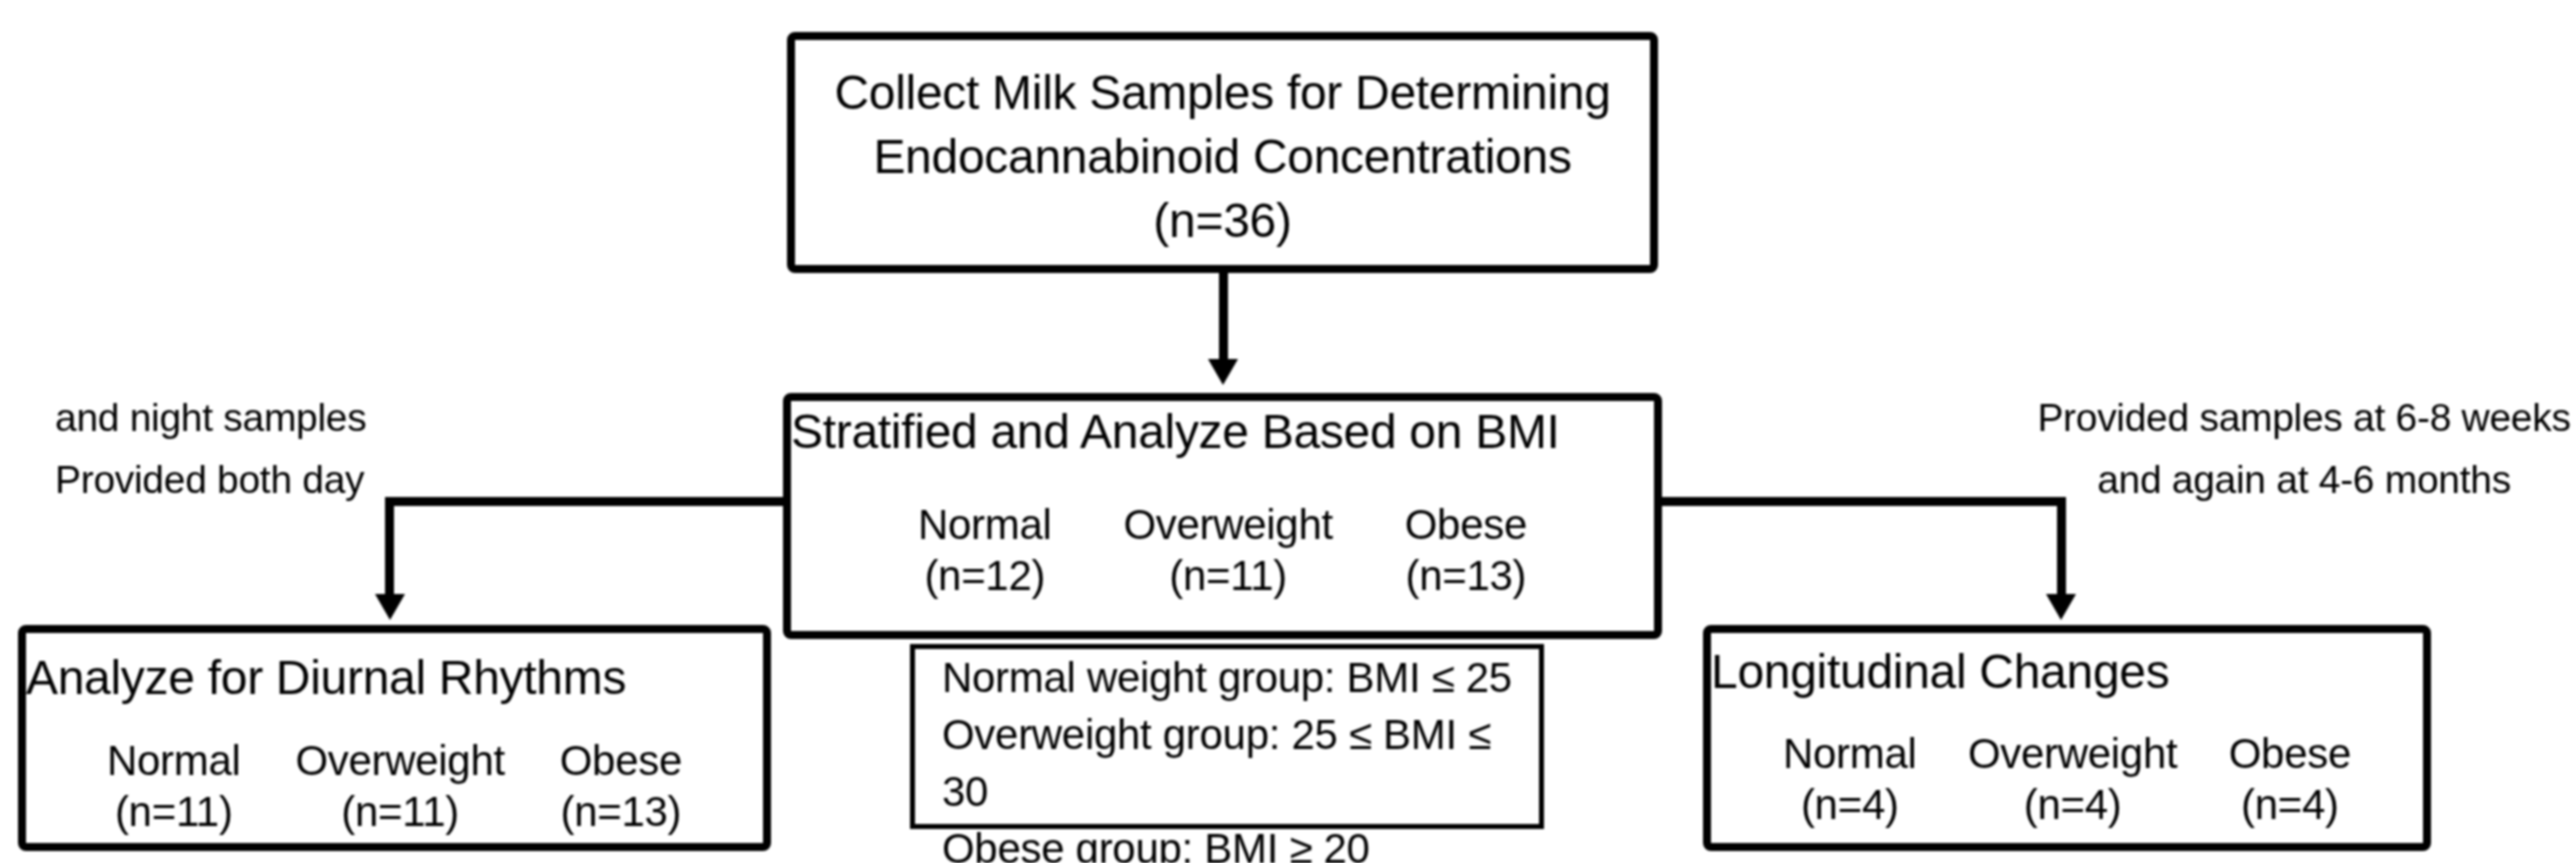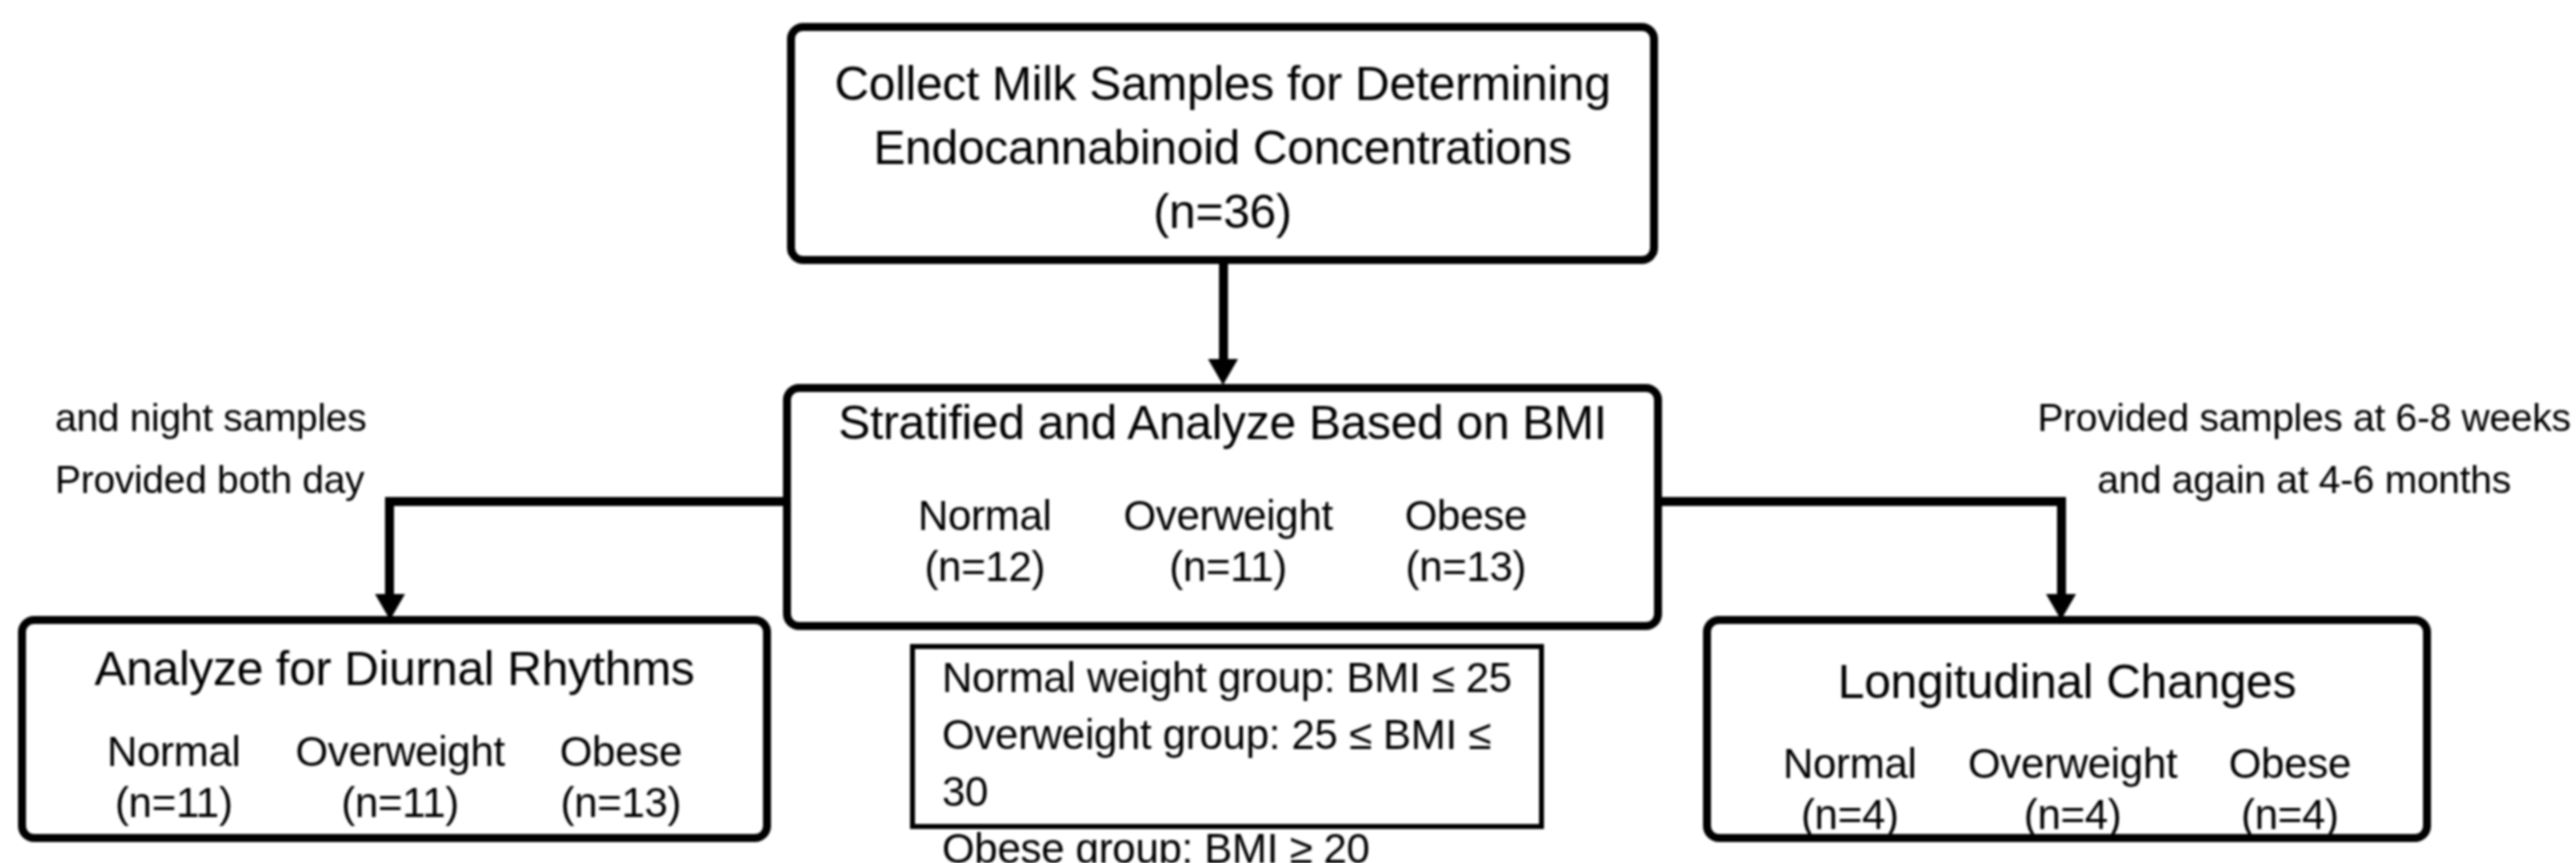--- a/index.html
+++ b/index.html
@@ -16,34 +16,34 @@
     font-family: "Liberation Sans", sans-serif;
     overflow: hidden;
     filter: blur(0.8px); 
   }
 
   
   .rbox {
     position: absolute;
     box-sizing: border-box;
     border: 8.5px solid #000;
-    border-radius: 16px;
+    border-radius: 8px;
     background: #fff;
     display: flex;
     flex-direction: column;
+    margin-top: 9px;
   }
   .box-line {
     text-align: center;
     font-size: 48px;
     line-height: 64px;
     letter-spacing: -0.3px;
     white-space: nowrap;
   }
   .box-title {
-    text-align: center;
     font-size: 48px;
     line-height: 62px;
     letter-spacing: -0.3px;
     white-space: nowrap;
   }
   .group-row {
     display: flex;
     justify-content: space-between;
     gap: 28px;
   }
@@ -60,21 +60,21 @@
     border-right: 15px solid transparent;
     border-top: 26px solid #000;
   }
 
   
   #box-collect      { left: 787px; top: 23.4px;  width: 871px; height: 241px; justify-content: center; padding-top: 9px; }
   #box-stratified   { left: 783px; top: 384px; width: 879px; height: 246px; }
   #box-stratified .group-row   { margin-top: 34px; padding: 0 127px; }
   #box-diurnal      { left: 18px;   top: 616px; width: 753px; height: 226px; padding-top: 14.3px; }
   #box-diurnal .group-row      { margin-top: 23.4px; padding: 0 81px; }
-  #box-longitudinal { left: 1703px; top: 616px; width: 728px; height: 226px; padding-top: 27px; }
+  #box-longitudinal { left: 1703px; top: 616px; width: 728px; height: 226px; padding-top: 8px; }
   #box-longitudinal .group-row { margin-top: 23.4px; padding: 0 72px; }
 
   
   #box-legend {
     position: absolute;
     left: 910px; top: 644px; width: 634px; height: 185px;
     box-sizing: border-box;
     border: 5.2px solid #000;
     background: #fff;
     display: flex;

